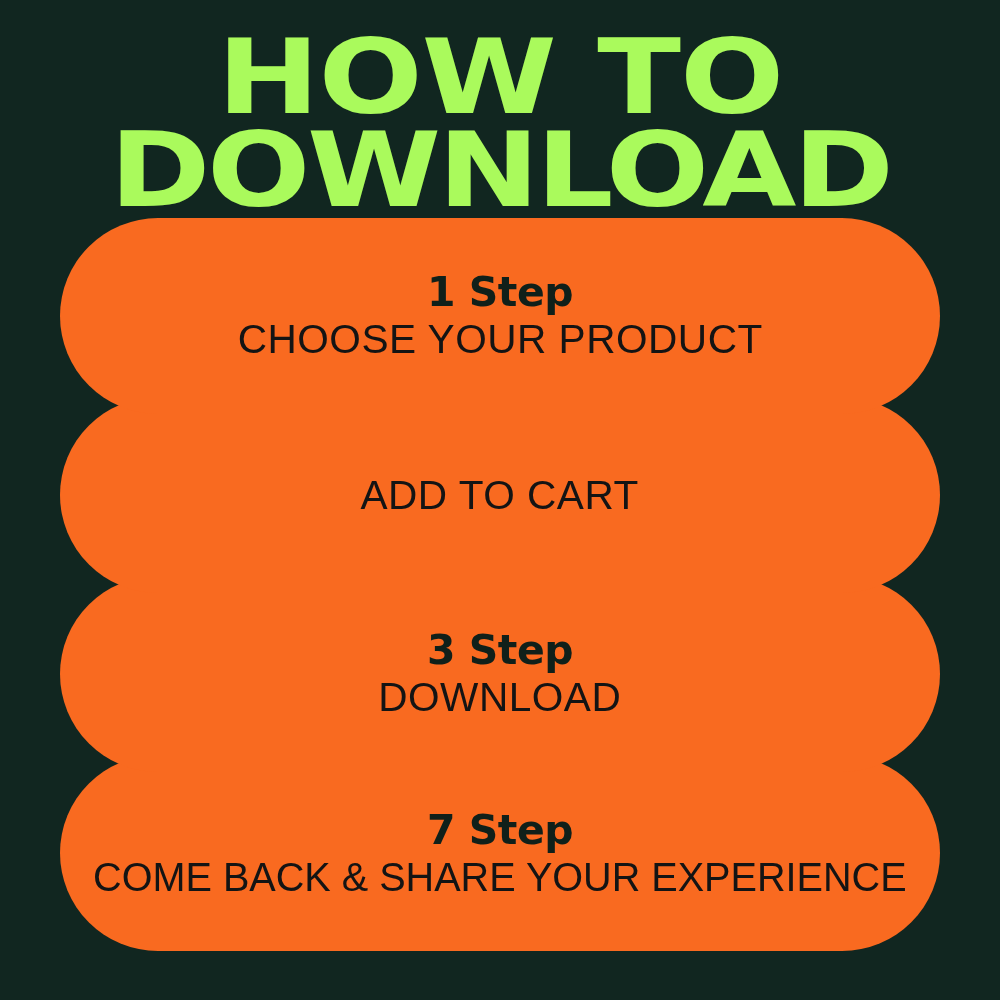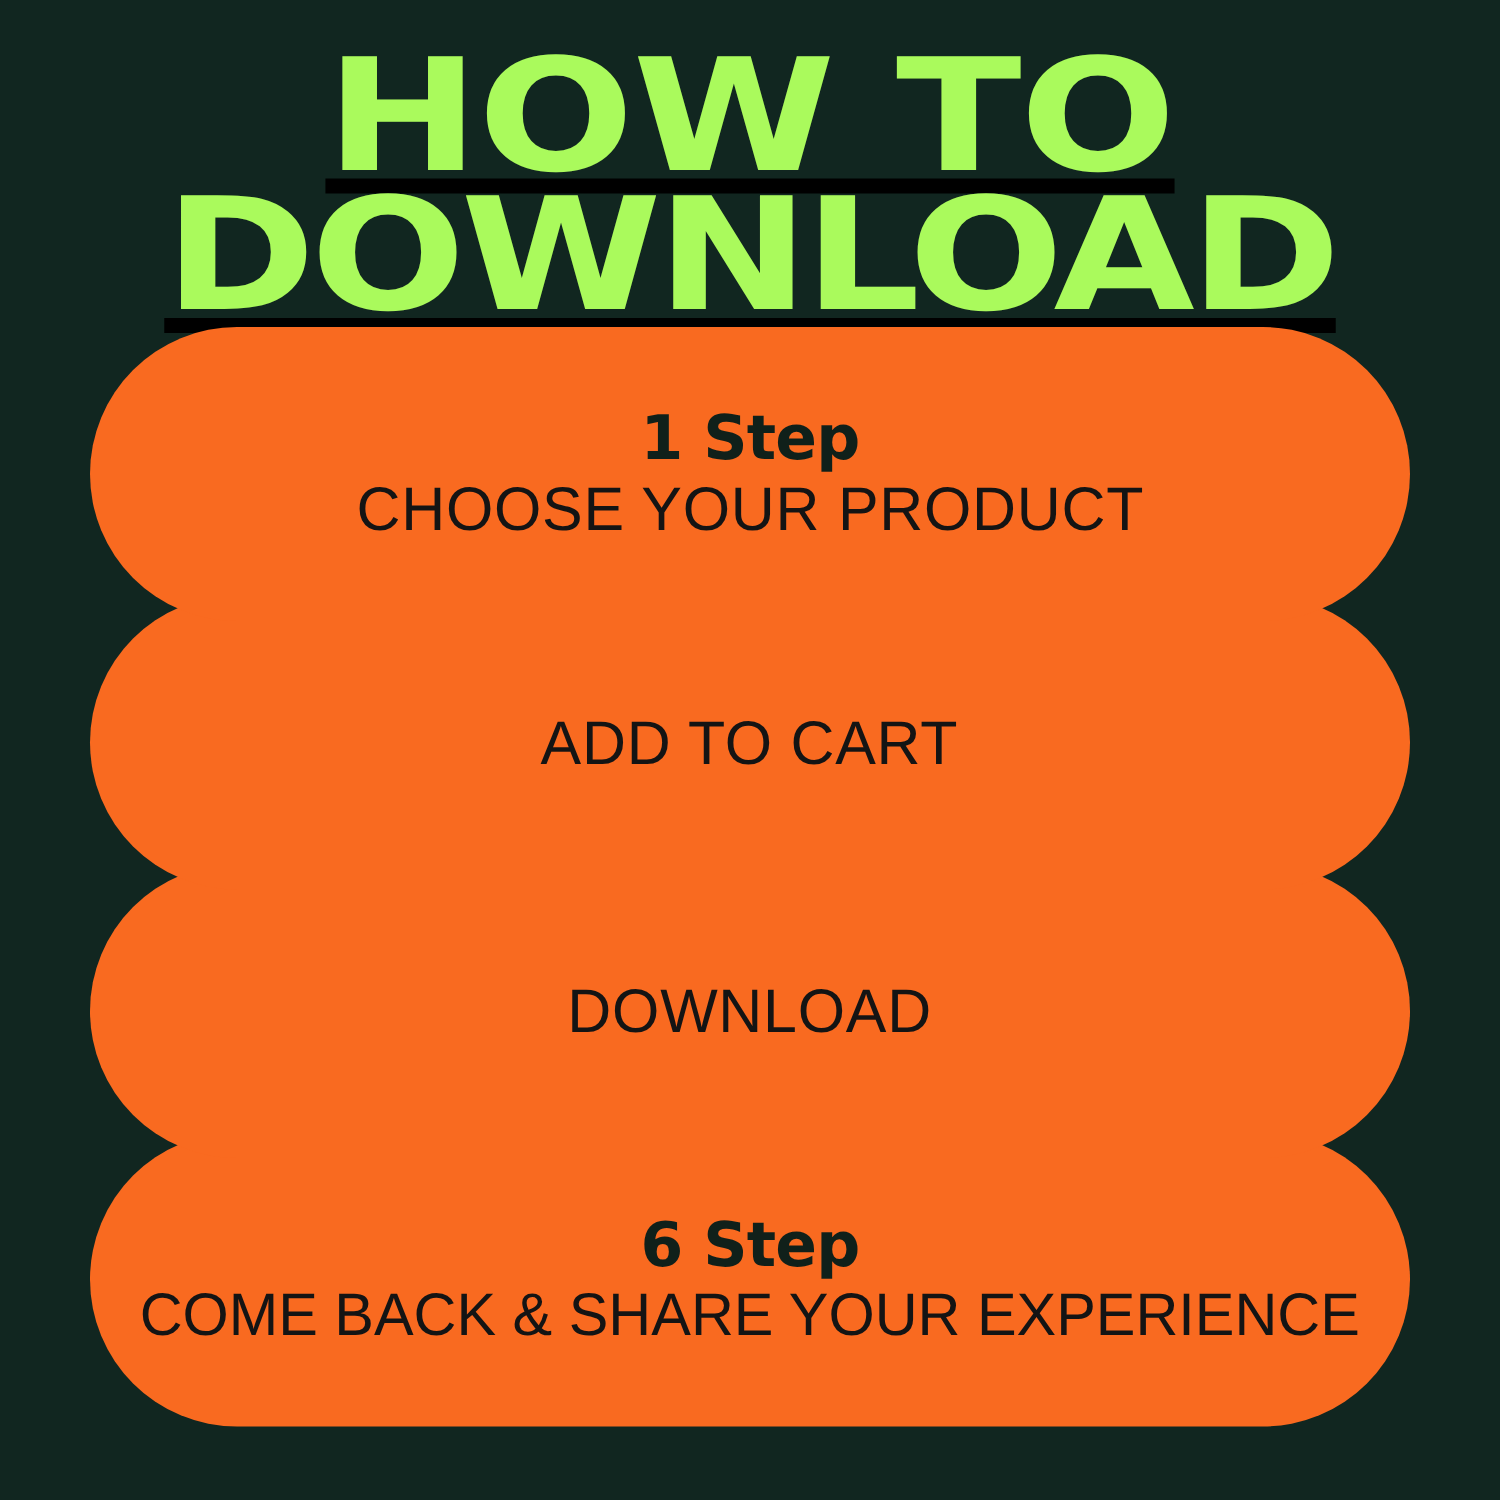--- a/index.html
+++ b/index.html
@@ -25,21 +25,20 @@
   }
 
   
   .title-block {
     position:absolute;
     top:34px;
     left:0;
     width:1000px;
     text-align:center;
     user-select:none;
-    text-decoration:underline;
   }
 
   .title-line {
     display:block;
     color:#AAFA5C;
     font-family:"DejaVu Sans", sans-serif;
     font-weight:700;
     text-transform:uppercase;
     white-space:nowrap;
     line-height:0.84;
@@ -128,23 +127,24 @@
     <div class="step-card c1">
       <div class="step-title">1 Step</div>
       <div class="step-desc">CHOOSE YOUR PRODUCT</div>
     </div>
 
     <div class="step-card c2">
       <div class="step-desc">ADD TO CART</div>
     </div>
 
     <div class="step-card c3">
+      <div class="step-title">3 Step</div>
       <div class="step-desc">DOWNLOAD</div>
     </div>
 
     <div class="step-card c4">
-      <div class="step-title">6 Step</div>
+      <div class="step-title">7 Step</div>
       <div class="step-desc">COME BACK &amp; SHARE YOUR EXPERIENCE</div>
     </div>
 
   </div>
 
 </div>
 
 </body></html>

